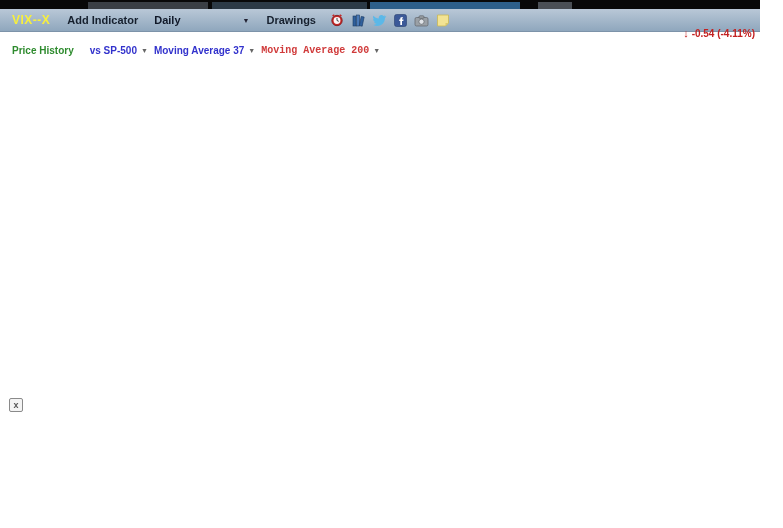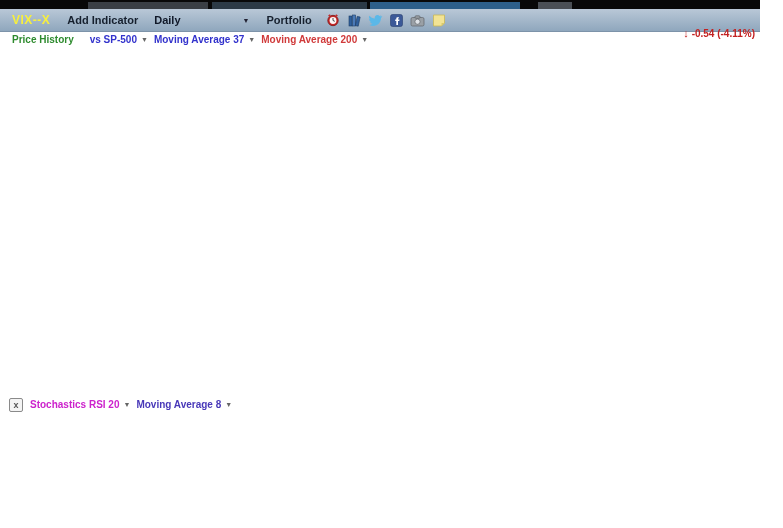--- a/index.html
+++ b/index.html
@@ -22,24 +22,24 @@
   #chg{position:absolute;right:5px;top:27px;font-size:10px;font-weight:bold;color:#c32222;}
   #chg .arr{font-weight:bold;font-size:11px;}
   
   #infobar{position:absolute;left:0;top:31px;width:783px;height:12px;
     background:linear-gradient(#ececec,#d9d9d9);font-size:9px;display:flex;align-items:center;}
   #infobar .desc{color:#6e1414;font-weight:bold;margin-left:4px;}
   #infobar .addp{color:#a3bdd6;margin-left:6px;}
   #infobar .drw{color:#c23737;font-weight:bold;margin-left:8px;}
   
   .legend{position:absolute;font-size:10px;font-weight:bold;display:flex;align-items:center;white-space:nowrap;}
-  #legend-main{left:12px;top:34px;}
+  #legend-main{left:12px;top:45px;}
   #legend-lower{left:30px;top:399px;}
   .legend .dd{font-size:7px;color:#666;margin:0 6px 0 4px;}
-  .lg-green{color:#2e8b2e;} .lg-blue{color:#3232cc;} .lg-red{color:#d03a3a;}
+  .lg-green{color:#2e8b2e;} .lg-blue{color:#3232cc;} .lg-red{color:#d03a3a;font-family:Liberation Mono, monospace;}
   .lg-mag{color:#cc22cc;} .lg-purp{color:#4838b8;}
   #close-lower{position:absolute;left:9px;top:398px;width:12px;height:12px;border:1px solid #8a8a8a;
      background:#f4f4f4;border-radius:2px;font-size:9px;line-height:12px;text-align:center;color:#555;font-weight:bold;}
   svg text{font-family:"Liberation Sans",sans-serif;}
 </style>
 </head>
 <body>
 
 <div id="app">
 
@@ -50,21 +50,21 @@
     <span class="seg" style="left:538px;width:34px;background:#4a4f55;"></span>
   </div>
 
   <div id="toolbar">
     <span class="sym">VIX--X</span>
     <span class="tbtn">Add Indicator</span>
     <span class="daily-wrap">
       <span>Daily</span>
       <span class="dd">▼</span>
     </span>
-    <span class="tbtn">Portfolio</span>
+    <span class="tbtn">Drawings</span>
     <span class="icons">
       <svg width="14" height="14">
         <circle cx="7" cy="7.5" r="5.2" fill="#c62828" stroke="#7d1414" stroke-width="0.8"></circle>
         <circle cx="7" cy="7.5" r="3.4" fill="#fdf6f6"></circle>
         <path d="M7 7.5 L7 5 M7 7.5 L8.8 8.3" stroke="#333" stroke-width="0.9" fill="none"></path>
         <path d="M2.5 3 L4.3 1.8 M11.5 3 L9.7 1.8" stroke="#c62828" stroke-width="1.4"></path>
       </svg>
       <svg width="14" height="14">
         <rect x="2" y="3" width="3" height="10" fill="#30609c" stroke="#1d3c64" stroke-width="0.6"></rect>
         <rect x="5.6" y="2" width="3" height="11" fill="#4a7ab8" stroke="#1d3c64" stroke-width="0.6"></rect>
@@ -98,26 +98,20 @@
     <span class="lg-green">Price History</span>
     <span class="lg-blue" style="margin-left:16px;">vs SP-500</span>
     <span class="dd">▼</span>
     <span class="lg-blue">Moving Average 37</span>
     <span class="dd">▼</span>
     <span class="lg-red">Moving Average 200</span>
     <span class="dd">▼</span>
   </div>
 
   <div id="close-lower">x</div>
-  <div class="legend" id="legend-lower">
-    <span class="lg-mag">Stochastics RSI 20</span>
-    <span class="dd">▼</span>
-    <span class="lg-purp">Moving Average 8</span>
-    <span class="dd">▼</span>
-  </div>
 
   <div id="chart-canvas" style="position:absolute;left:0;top:0;width:783px;height:528px;z-index:-1;"><svg width="783" height="528">
         <defs>
           <clipPath id="mainclip">
             <rect x="0" y="44" width="752" height="342"></rect>
           </clipPath>
           <clipPath id="lowclip">
             <rect x="8" y="397" width="734" height="89.5"></rect>
           </clipPath>
         </defs>

